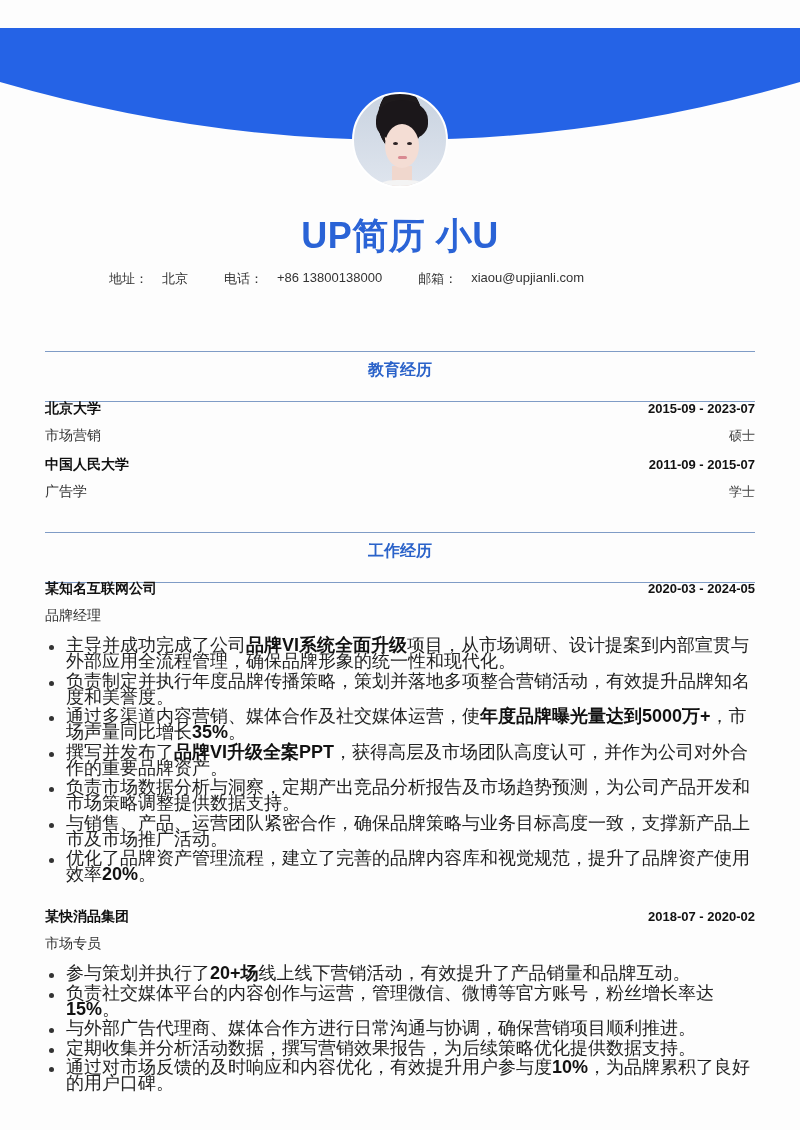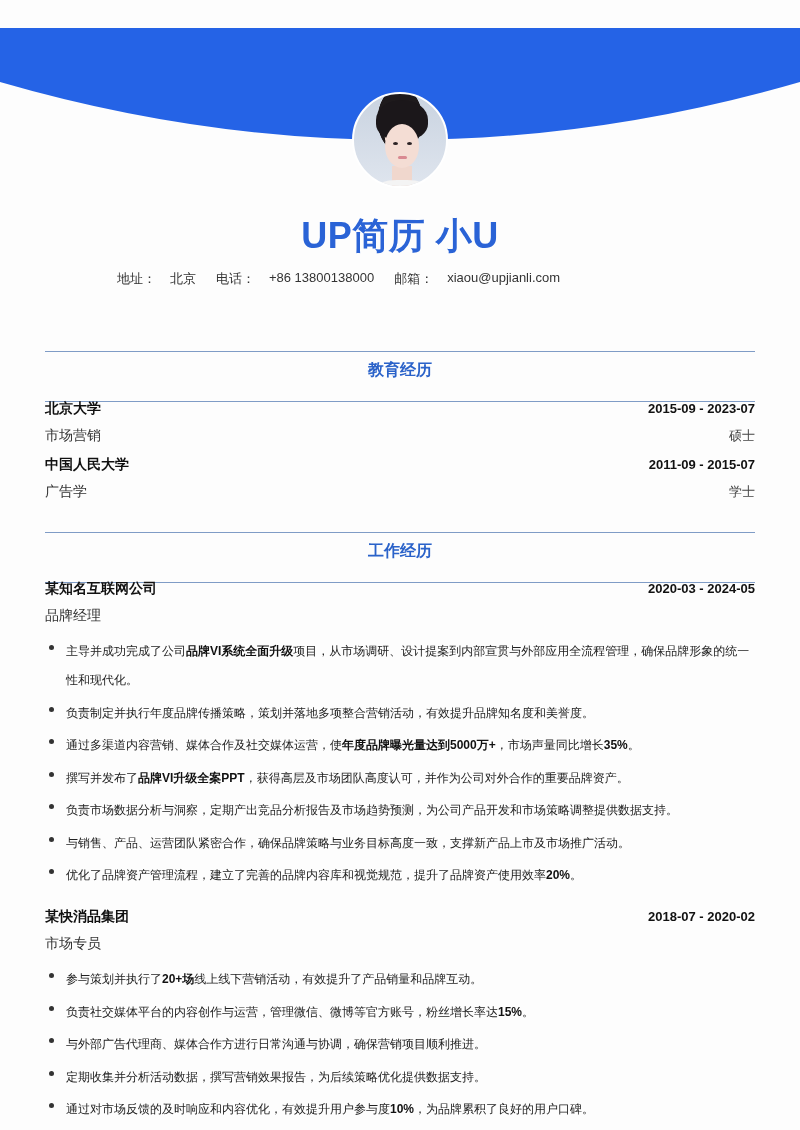--- a/index.html
+++ b/index.html
@@ -36,44 +36,44 @@
     .avatar .mouth { position: absolute; left: 44px; top: 62px; width: 9px; height: 3px; background: #d98a92; border-radius: 3px; }
     .avatar .neck { position: absolute; left: 38px; top: 72px; width: 20px; height: 26px; background: #f0d7cd; }
     .avatar .collar { position: absolute; left: 22px; top: 86px; width: 52px; height: 20px; background: #f4f4f4; border-radius: 40% 40% 0 0; }
 
     .name {
       position: absolute; top: 212px; left: 0; width: 800px;
       text-align: center; font-size: 36px; font-weight: bold; color: #2a63d6;
       letter-spacing: 0.5px;
     }
     .contact {
-      position: absolute; top: 270px; left: 0; width: 677px;
-      display: flex; justify-content: center; gap: 20px;
+      position: absolute; top: 270px; left: 8px; width: 677px;
+      display: flex; justify-content: center; gap: 36px;
       font-size: 13px; color: #333;
     }
     .contact .item { display: flex; gap: 14px; }
 
     .section-head {
       position: absolute; left: 45px; width: 710px; height: 51px;
       border-top: 1.5px solid #7f9cc6; border-bottom: 1.5px solid #7f9cc6;
       text-align: center; font-size: 16px; font-weight: bold; color: #2a62c9;
       line-height: 36px;
     }
 
     .entry { position: absolute; left: 45px; width: 710px; }
     .entry .row { display: flex; justify-content: space-between; align-items: baseline; }
     .entry .org { font-size: 14px; font-weight: bold; color: #111; }
     .entry .date { font-size: 13px; font-weight: bold; color: #111; }
     .entry .sub { font-size: 14px; color: #333; margin-top: 9px; }
     .entry .deg { font-size: 13px; color: #444; text-align: right; margin-top: -18px; }
 
     ul.bullets { list-style: none; margin-top: 12px; }
     ul.bullets li {
-      position: relative; padding-left: 21px; font-size: 12px; color: #222;
-      line-height: 29px; margin-bottom: 3.5px;
+      position: relative; padding-left: 21px; font-size: 18px; color: #222;
+      line-height: 16px; margin-bottom: 3.5px;
     }
     ul.bullets li::before {
       content: ""; position: absolute; left: 4px; top: 8px;
       width: 5px; height: 5px; border-radius: 50%; background: #333;
     }
     b { color: #111; }
   </style>
 </head>
 <body>
 

